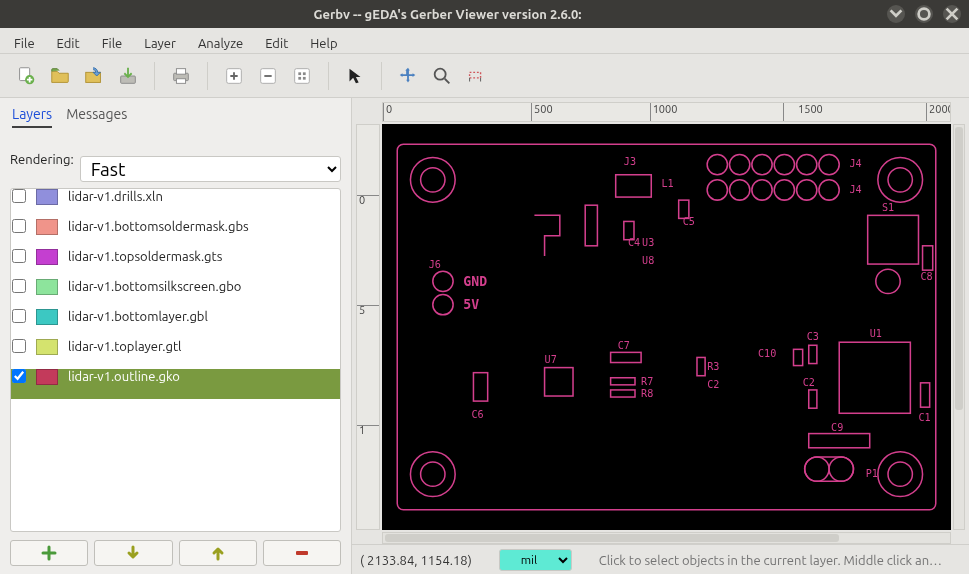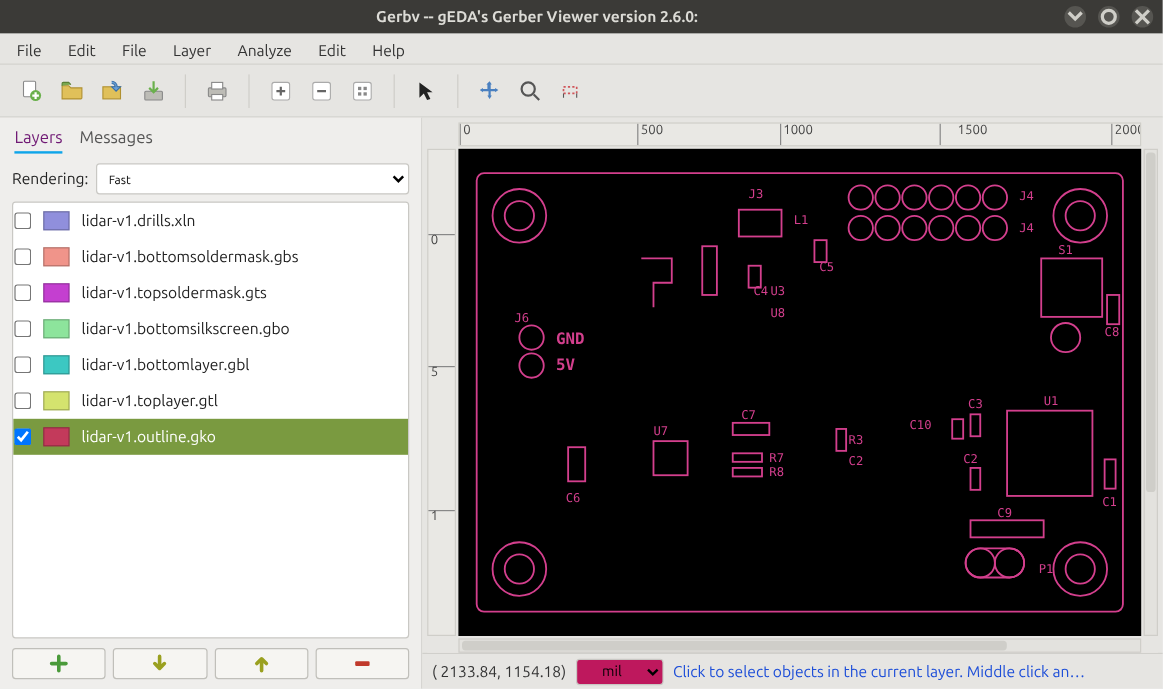--- a/index.html
+++ b/index.html
@@ -21,27 +21,27 @@
   .toolbar .sep { width: 1px; height: 28px; background: #cfcec9; margin: 0 6px; }
   .toolbar .btn { width: 32px; height: 32px; display: flex; align-items: center; justify-content: center; border-radius: 3px; position: relative; }
   .toolbar .btn svg { width: 22px; height: 22px; }
 
   
   .main { display: flex; height: calc(574px - 28px - 26px - 44px); }
   .sidebar { width: 352px; background: #efeeec; border-right: 1px solid #d0cfcb; display: flex; flex-direction: column; padding: 6px 10px 8px 10px; }
 
   .tabs { display: flex; gap: 14px; font-size: 14px; color: #555; padding: 2px 2px 0 2px; }
   .tabs .tab { padding-bottom: 4px; }
-  .tabs .tab.active { color: #701a75; border-bottom: 2px solid #0ea5e9; }
+  .tabs .tab.active { color: #1d4ed8; border-bottom: 2px solid #404040; }
 
   .render-row { display: flex; align-items: center; gap: 6px; margin-top: 8px; }
-  .render-row select { flex: 1; height: 26px; background: #fff; border: 1px solid #c9c8c4; border-radius: 3px; padding: 0 6px; font-size: 10px; }
+  .render-row select { flex: 1; height: 26px; background: #fff; border: 1px solid #c9c8c4; border-radius: 3px; padding: 0 6px; font-size: 19px; margin-top: 20px; }
 
   .layerbox { flex: 1; margin-top: 6px; background: #fff; border: 1px solid #c9c8c4; border-radius: 3px; overflow: auto; }
-  .layer-row { display: flex; align-items: center; height: 30px; padding: 0 1px; gap: 10px; }
+  .layer-row { display: flex; align-items: flex-start; height: 30px; padding: 0 1px; gap: 10px; }
   .layer-row input[type=checkbox] { width: 14px; height: 14px; }
   .layer-swatch { width: 22px; height: 16px; border: 1px solid rgba(0,0,0,0.25); }
   .layer-row.selected { background: #7a9a40; color: #fff; }
 
   .bottom-btns { display: flex; gap: 6px; margin-top: 8px; }
   .bottom-btns .bbtn { flex: 1; height: 26px; border: 1px solid #c0bfba; background: #f6f5f2; border-radius: 3px; display: flex; align-items: center; justify-content: center; }
 
   
   .canvas-area { flex: 1; display: flex; flex-direction: column; background: #e6e5e2; }
   .canvas-holder { flex: 1; position: relative; margin: 4px 4px 0 4px; background: #e6e5e2; }
@@ -49,22 +49,22 @@
   .ruler-h .tick { position: absolute; top: 0; height: 100%; border-left: 1px solid #888; padding-left: 2px; }
   .ruler-v { position: absolute; left: 0; top: 22px; bottom: 14px; width: 24px; background: #e9e8e4; border: 1px solid #cfcec9; font-size: 11px; color: #444; }
   .ruler-v .tick { position: absolute; left: 0; width: 100%; border-top: 1px solid #888; padding-left: 2px; line-height: 9px; }
   .pcb-canvas { position: absolute; left: 26px; top: 22px; right: 14px; bottom: 14px; background: #000; }
   .scrollbar-v { position: absolute; right: 0; top: 22px; bottom: 14px; width: 12px; background: #e3e2de; border: 1px solid #cfcec9; }
   .scrollbar-v .thumb { position: absolute; left: 1px; right: 1px; top: 2px; height: 70%; background: #cfcec9; border-radius: 3px; }
   .scrollbar-h { position: absolute; left: 26px; right: 14px; bottom: 0; height: 12px; background: #e3e2de; border: 1px solid #cfcec9; }
   .scrollbar-h .thumb { position: absolute; top: 1px; bottom: 1px; left: 2px; width: 80%; background: #cfcec9; border-radius: 3px; }
 
   .statusbar { height: 30px; display: flex; align-items: center; gap: 8px; padding: 0 8px; font-size: 13px; color: #333; border-top: 1px solid #d0cfcb; }
-  .statusbar select { height: 22px; border: 1px solid #c9c8c4; background: #be185d; border-radius: 3px; padding: 0 17px; font-size: 12px; }
-  .statusbar .hint { flex: 1; white-space: nowrap; overflow: hidden; text-overflow: ellipsis; color: #1d4ed8; }
+  .statusbar select { height: 22px; border: 1px solid #c9c8c4; background: #5eead4; border-radius: 3px; padding: 0 17px; font-size: 12px; margin-left: 19px; }
+  .statusbar .hint { flex: 1; white-space: nowrap; overflow: hidden; text-overflow: ellipsis; color: #737373; text-align: center; }
 
   
   .pcb-canvas svg { width: 100%; height: 100%; }
   .pcb-canvas .m { stroke: #d33f8d; fill: none; stroke-width: 1.5; }
   .pcb-canvas .mtxt { fill: #d33f8d; font: 10px monospace; }
 </style>
 </head>
 <body>
 
 <div class="titlebar">

